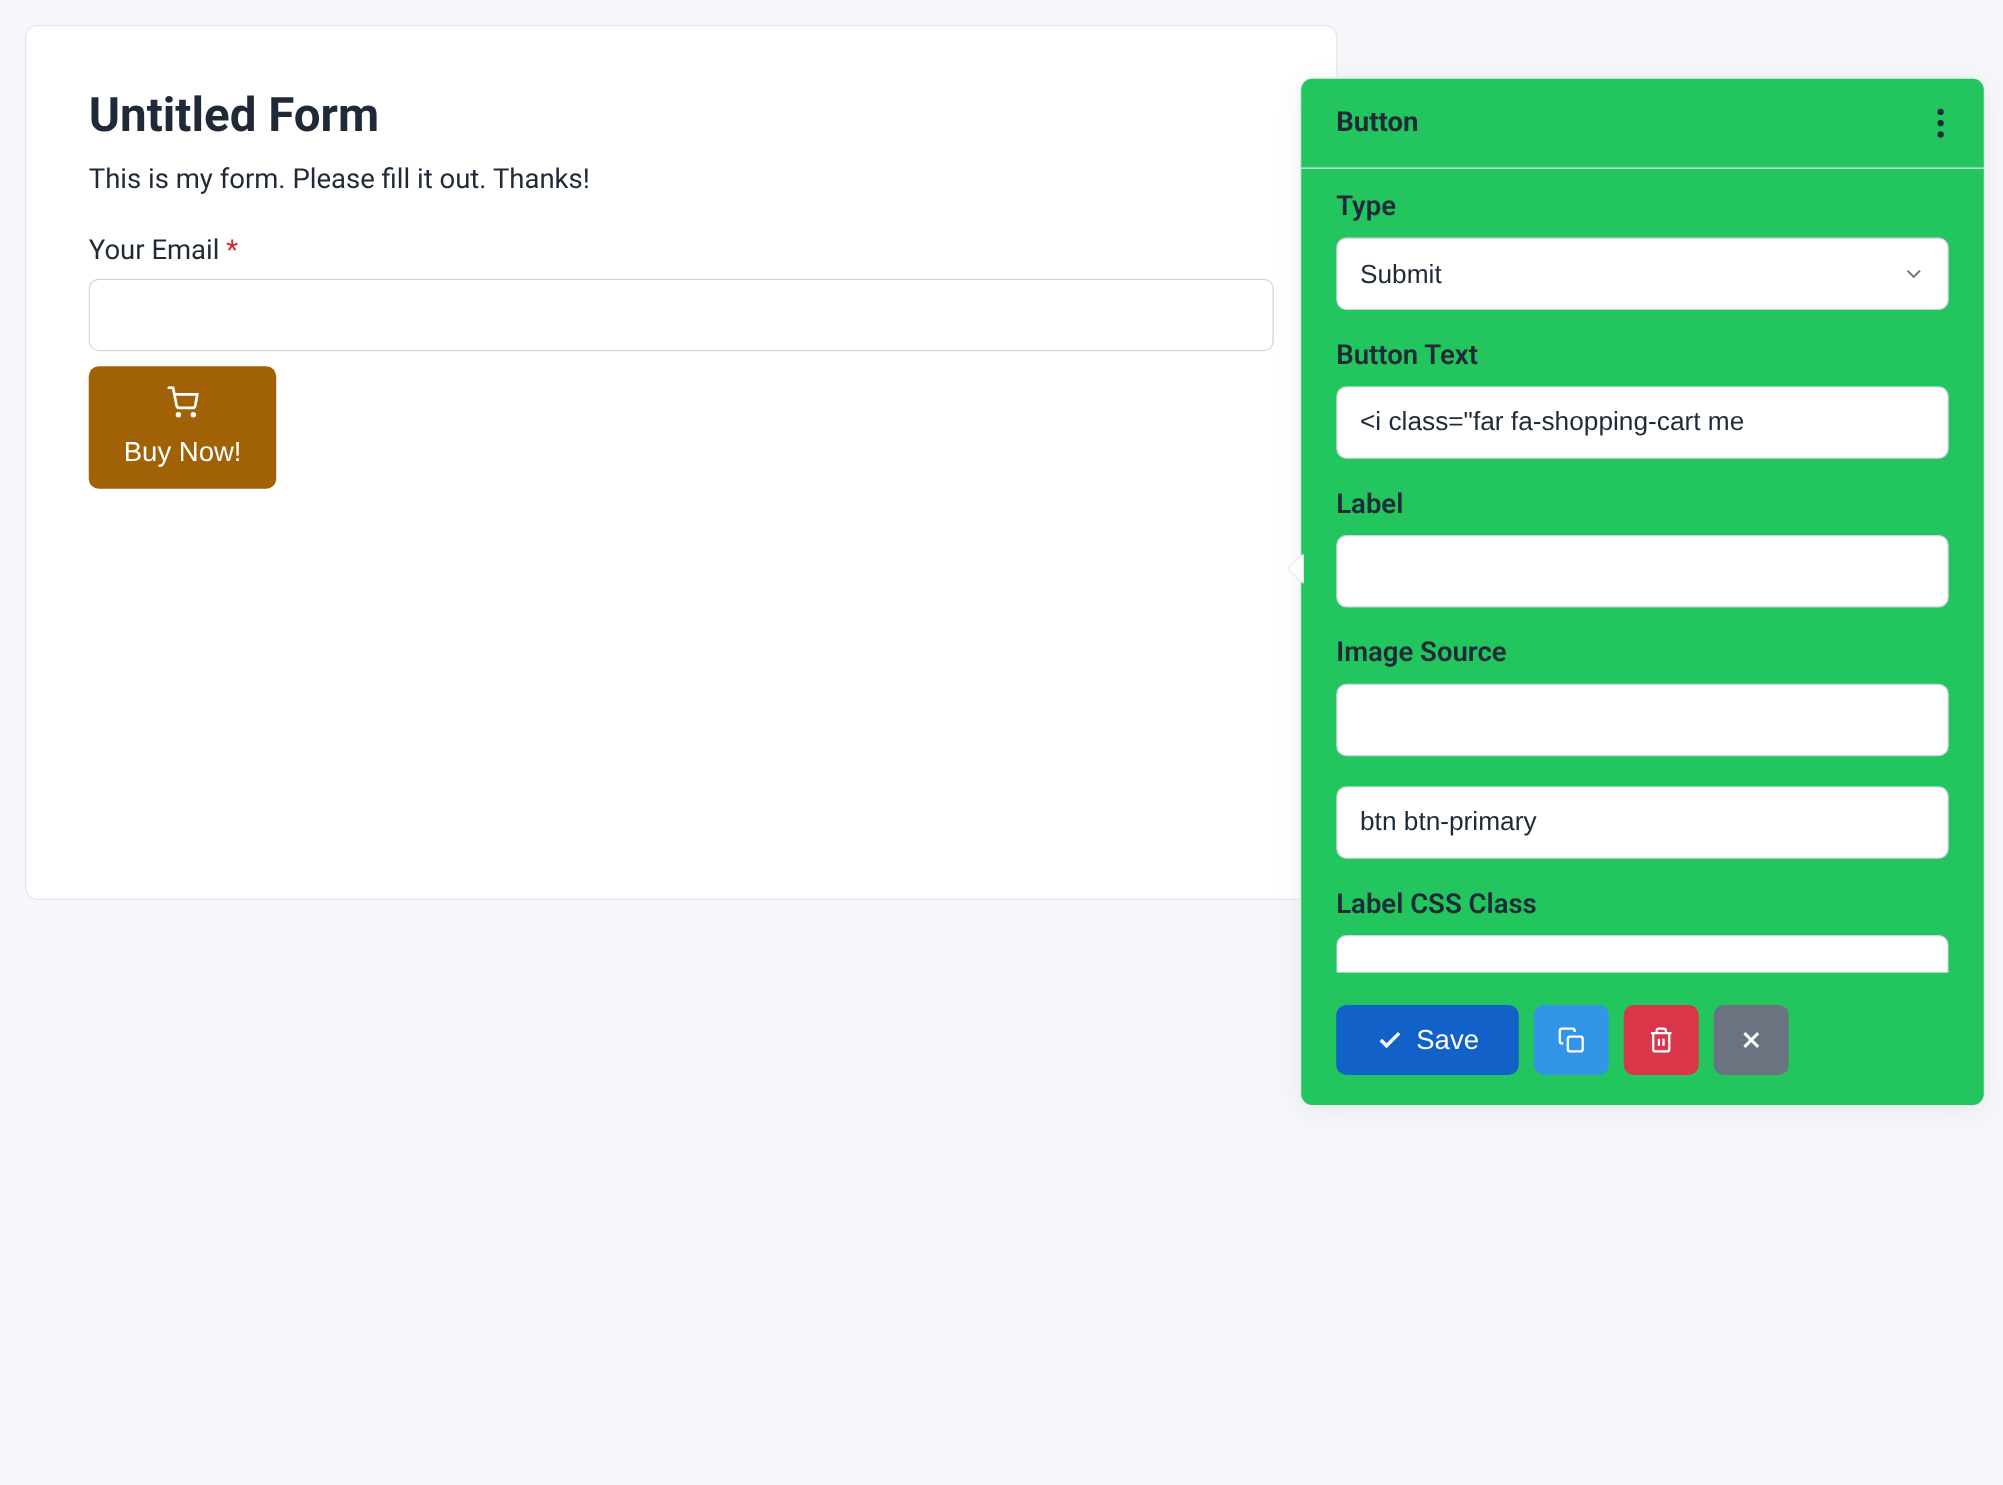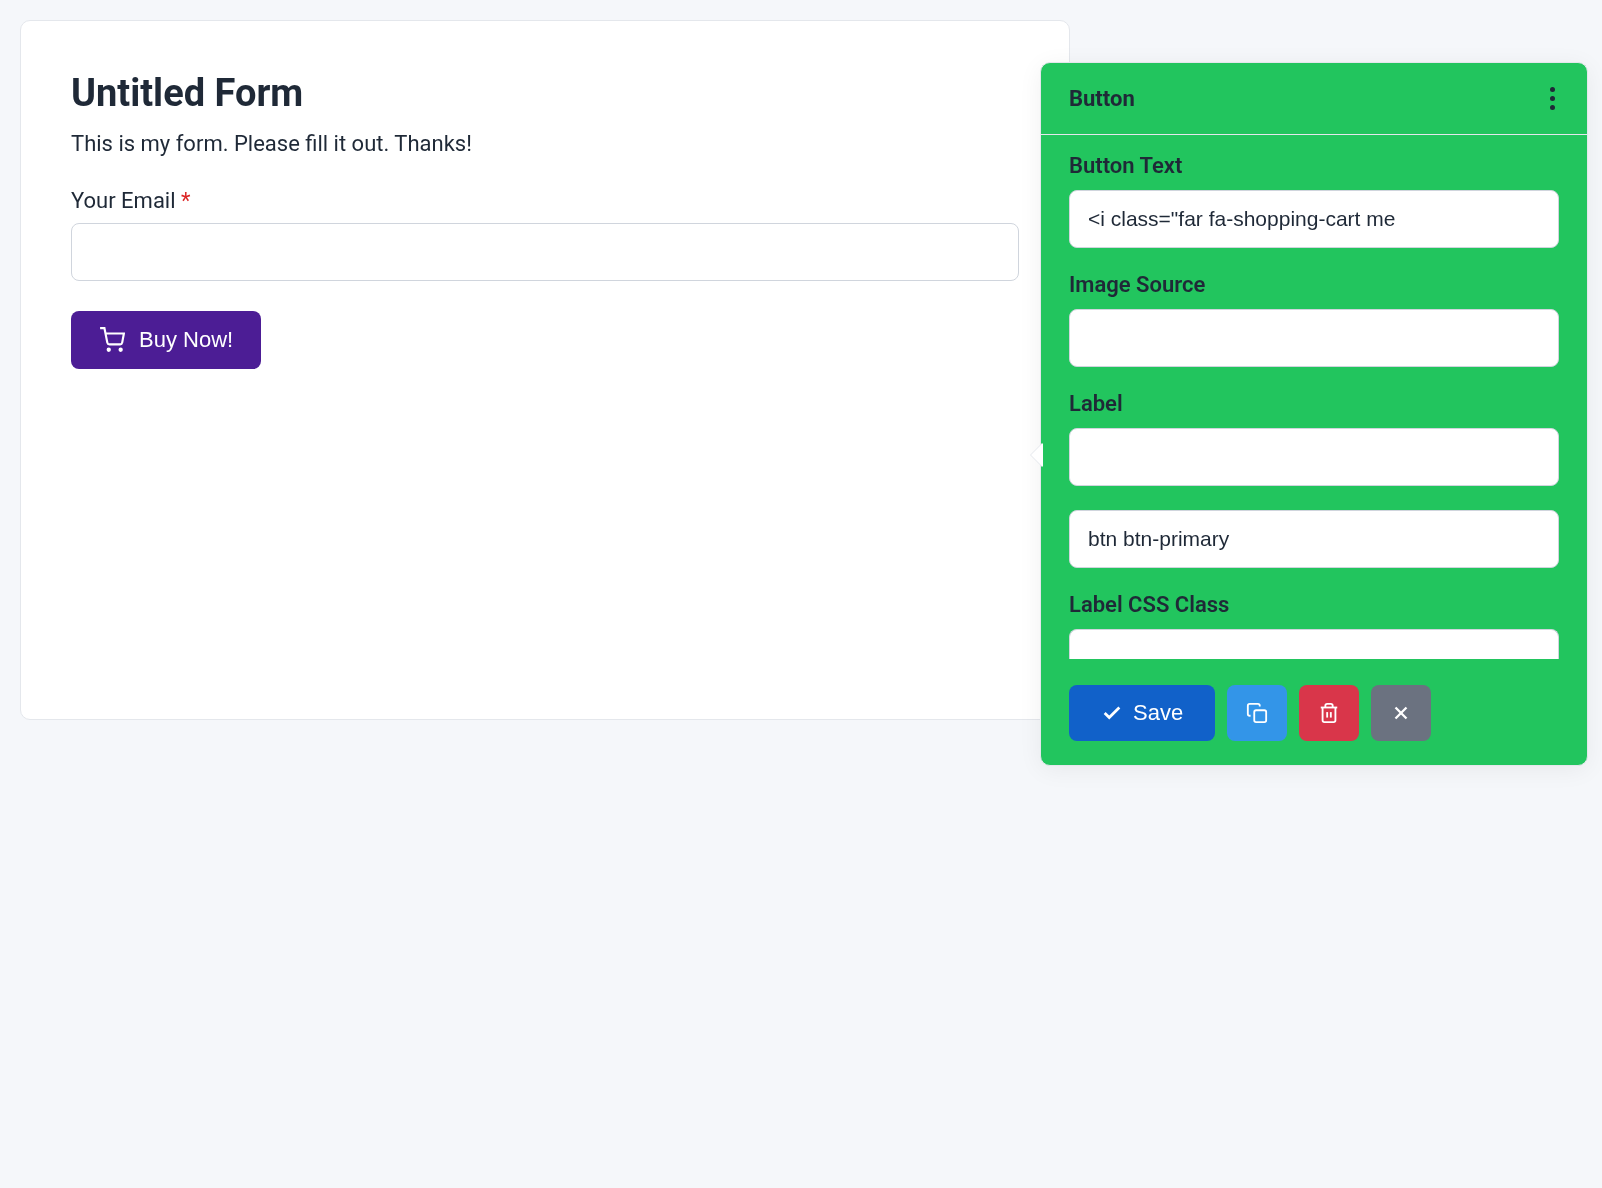--- a/index.html
+++ b/index.html
@@ -49,32 +49,33 @@
     .email-input {
       width: 100%;
       height: 58px;
       border: 1px solid #d0d5dd;
       border-radius: 8px;
       font-size: 20px;
       padding: 0 16px;
       background: #fff;
     }
     .buy-button {
-      margin-top: 30px;
-      background: #4c1d95;
+      margin-top: 12px;
+      background: #a16207;
       color: #fff;
       border: none;
       border-radius: 8px;
       padding: 16px 28px;
       font-size: 22px;
       font-weight: 500;
       display: inline-flex;
       align-items: center;
       gap: 14px;
       cursor: pointer;
+      flex-direction: column;
     }
     .buy-button svg {
       width: 26px;
       height: 26px;
     }
     .side-panel {
       position: absolute;
       top: 62px;
       left: 1040px;
       width: 548px;
@@ -228,33 +229,44 @@
     <div class="panel-title">Button</div>
     <div class="more-icon">
       <span></span>
         <span></span>
         <span></span>
     </div>
   </div>
 
   <div class="panel-body">
 
+    <div class="panel-field">
+      <label class="panel-label">Type</label>
+      <div class="panel-select-wrap">
+        <select class="panel-select">
+          <option>Submit</option>
+        </select>
+        <svg class="chevron-icon" width="20" height="20" viewBox="0 0 24 24" fill="none" stroke="#6b7280" stroke-width="2">
+          <polyline points="6 9 12 15 18 9"></polyline>
+        </svg>
+      </div>
+    </div>
 
     <div class="panel-field">
       <label class="panel-label">Button Text</label>
       <input type="text" class="panel-input" value="&lt;i class=&quot;far fa-shopping-cart me" style="">
     </div>
 
     <div class="panel-field">
+      <label class="panel-label">Label</label>
+      <input type="text" class="panel-input" value="" style="">
+    </div>
+
+    <div class="panel-field">
       <label class="panel-label">Image Source</label>
-      <input type="text" class="panel-input" value="" style="">
-    </div>
-
-    <div class="panel-field">
-      <label class="panel-label">Label</label>
       <input type="text" class="panel-input" value="" style="">
     </div>
 
     <div class="panel-field">
       <input type="text" class="panel-input" value="btn btn-primary" style="">
     </div>
 
     <div class="panel-field" style="margin-bottom:8px;">
       <label class="panel-label">Label CSS Class</label>
       <input type="text" class="panel-input" style="height: 30px; border-bottom: none; border-bottom-left-radius: 0px; border-bottom-right-radius: 0px;" value="">

